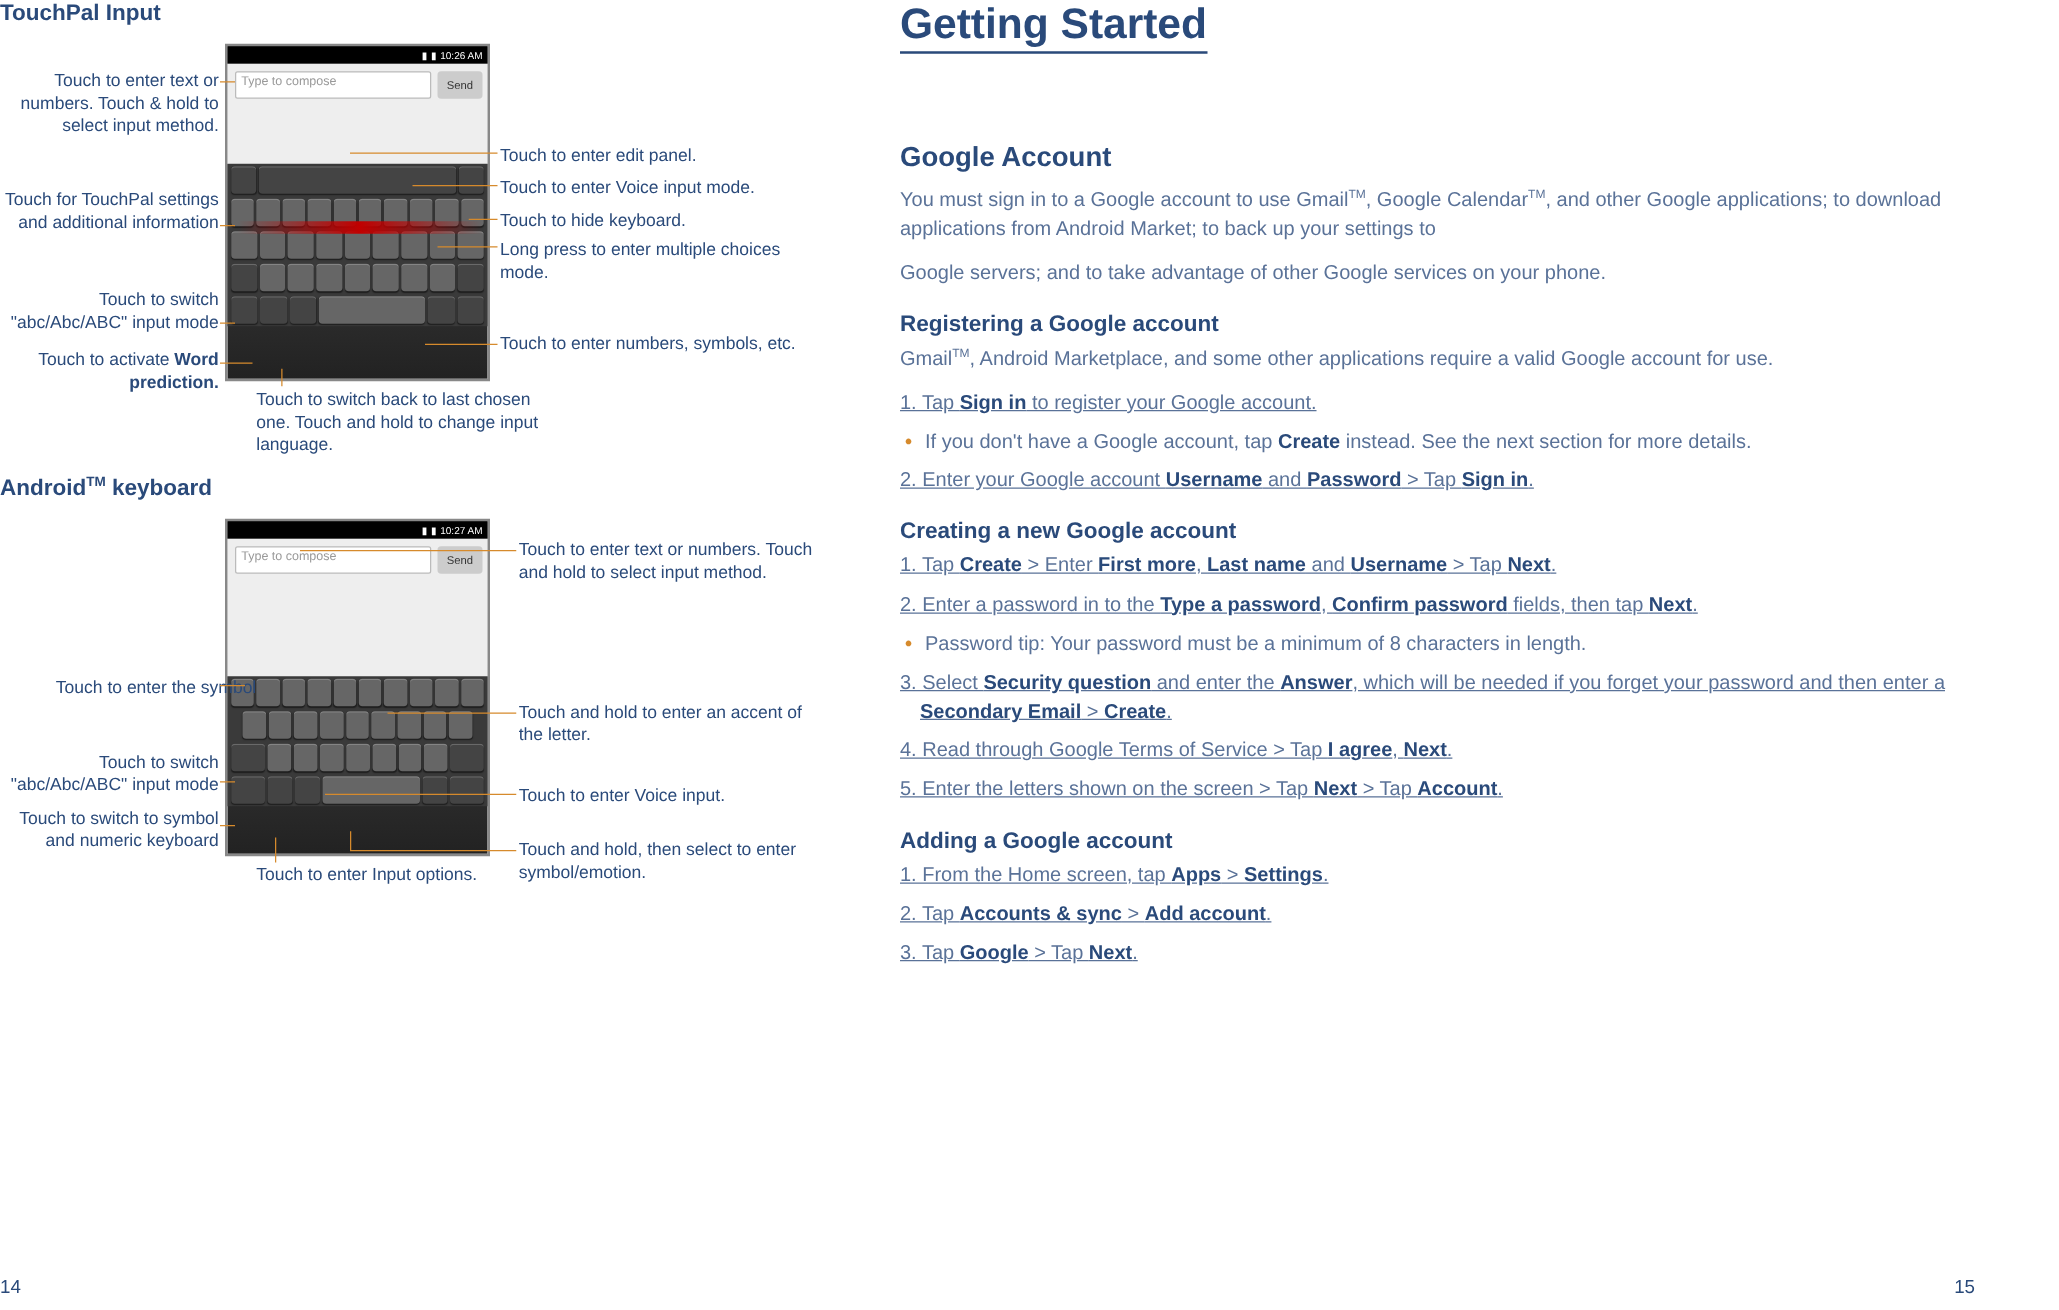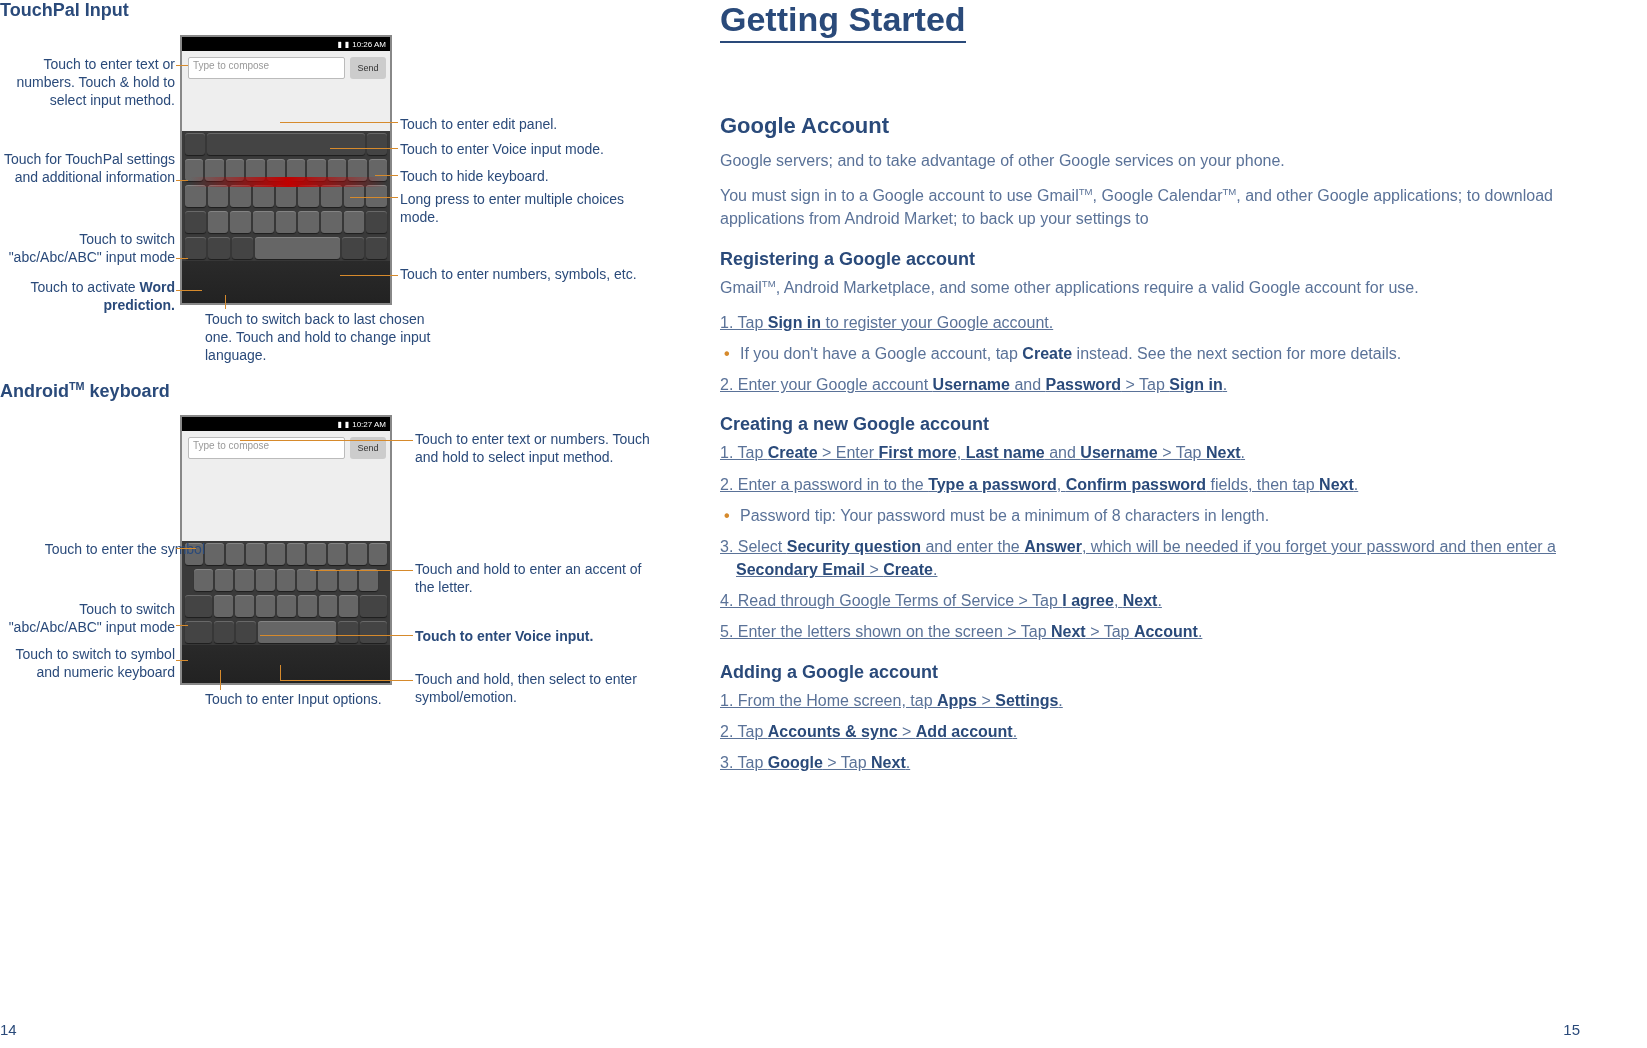--- a/index.html
+++ b/index.html
@@ -311,21 +311,21 @@
         </div>
     </div>
   </div>
 
   <div class="callout" style="top:430px; left:415px;">Touch to enter text or numbers. Touch and hold to select input method.</div>
   <div class="lead" style="top:440px; left:240px; width:173px;"></div>
 
   <div class="callout" style="top:560px; left:415px;">Touch and hold to enter an accent of the letter.</div>
   <div class="lead" style="top:570px; left:310px; width:103px;"></div>
 
-  <div class="callout" style="top:627px; left:415px;font-weight:bold;">Touch to enter Voice input.</div>
+  <div class="callout" style="top:627px; left:415px;">Touch to enter Voice input.</div>
   <div class="lead" style="top:635px; left:260px; width:153px;"></div>
 
   <div class="callout" style="top:670px; left:415px;">Touch and hold, then select to enter symbol/emotion.</div>
   <div class="lead" style="top:680px; left:280px; width:133px;"></div>
   <div class="lead v" style="top:665px; left:280px; height:15px;"></div>
 
   <div class="callout right-align" style="top:540px; left:0; width:175px;margin-left:30px;">Touch to enter the symbol</div>
   <div class="lead" style="top:548px; left:176px; width:20px;"></div>
 
   <div class="callout right-align" style="top:600px; left:0; width:175px;">Touch to switch "abc/Abc/ABC" input mode</div>
@@ -340,22 +340,22 @@
   <div class="page-num left">14</div>
 </div>
 
 <div class="page-right">
   <div class="page-title">Getting Started</div>
 
   <div style="height:30px;"></div>
 
   <div class="h2">Google Account</div>
 
+  <div class="para">You must sign in to a Google account to use Gmail<sup class="tm">TM</sup>, Google Calendar<sup class="tm">TM</sup>, and other Google applications; to download applications from Android Market; to back up your settings to</div>
   <div class="para">Google servers; and to take advantage of other Google services on your phone.</div>
-  <div class="para">You must sign in to a Google account to use Gmail<sup class="tm">TM</sup>, Google Calendar<sup class="tm">TM</sup>, and other Google applications; to download applications from Android Market; to back up your settings to</div>
 
   <div class="h3">Registering a Google account</div>
 
   <div class="para">Gmail<sup class="tm">TM</sup>, Android Marketplace, and some other applications require a valid Google account for use.</div>
 
   <div class="step">1. Tap <span class="b">Sign in</span> to register your Google account.</div>
   <div class="bullet">If you don't have a Google account, tap <span class="b">Create</span> instead. See the next section for more details.</div>
   <div class="step">2. Enter your Google account <span class="b">Username</span> and <span class="b">Password</span> &gt; Tap <span class="b">Sign in</span>.</div>
 
   <div class="h3">Creating a new Google account</div>

